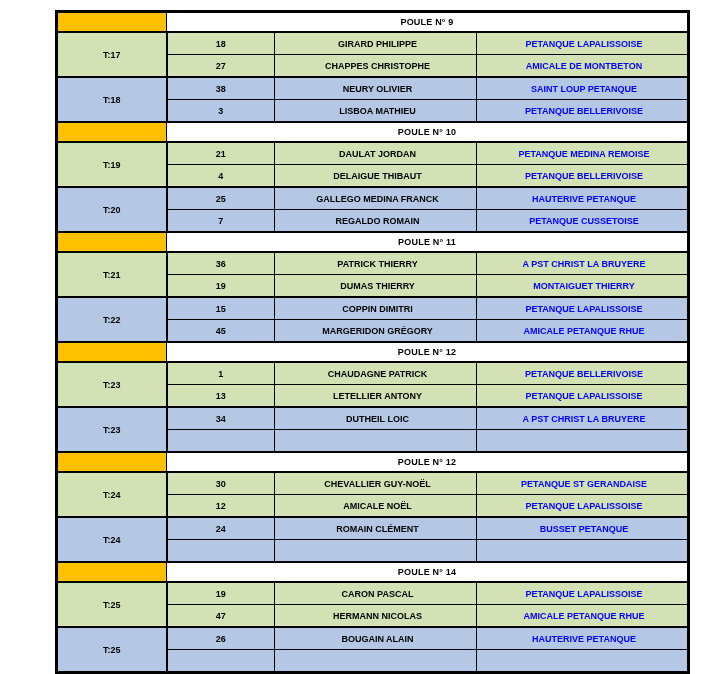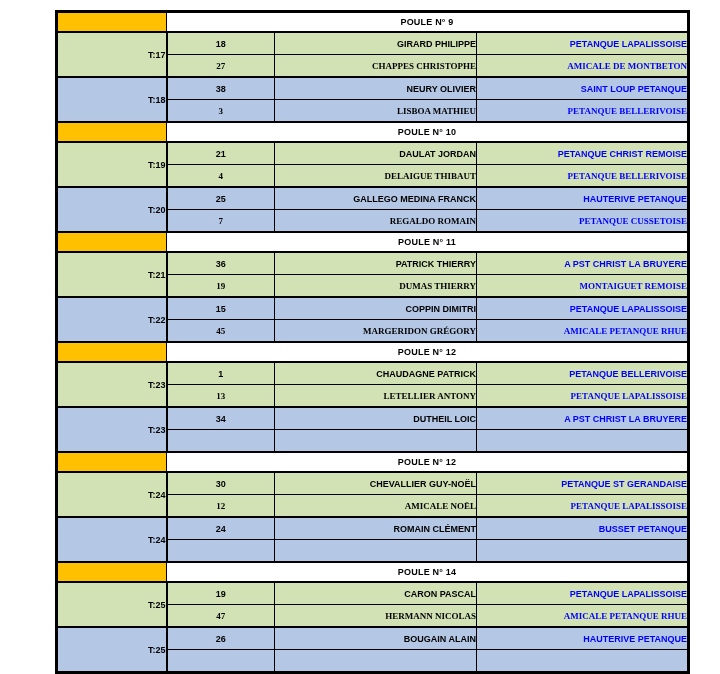--- a/index.html
+++ b/index.html
@@ -12,27 +12,27 @@
   col.c-num{width:108px;}
   col.c-name{width:202px;}
   col.c-club{width:212px;}
   td{border:1px solid var(--border);overflow:hidden;white-space:nowrap;
      font-size:9px;font-weight:bold;color:#000;padding:0;}
   tr.header-row td{height:18px;border-top:2px solid var(--border);
      border-bottom:2px solid var(--border);}
   td.corner{background:var(--orange);}
   td.poule{background:#ffffff;text-align:center;letter-spacing:.2px;}
   tr.data-row td{height:21px;}
-  td.time{text-align:right;border:2px solid var(--border);}
+  td.time{text-align:center;border:2px solid var(--border);}
   td.num{text-align:center;}
-  td.pname{padding-left:4px;text-align:right;}
-  td.club{padding-left:4px;text-align:right;color:var(--club_blue);}
+  td.pname{padding-left:4px;text-align:center;}
+  td.club{padding-left:4px;text-align:center;color:var(--club_blue);}
   .gG{background:var(--green);}
   .gB{background:var(--blue);}
-  tr.grp-last td{border-bottom:2px solid var(--border);font-family:Liberation Serif, serif;}
+  tr.grp-last td{border-bottom:2px solid var(--border);}
 </style>
 </head>
 <body>
 
 <div class="page">
 <table class="poules">
 <colgroup>
         <col class="c-time">
         <col class="c-num">
         <col class="c-name">
@@ -68,21 +68,21 @@
   </tr>
 
   <tr class="header-row">
     <td class="corner"></td>
     <td class="poule" colspan="3">POULE N° 10</td>
   </tr>
   <tr class="data-row">
     <td class="time gG" rowspan="2">T:19</td>
     <td class="num gG">21</td>
     <td class="pname gG">DAULAT JORDAN</td>
-    <td class="club gG">PETANQUE CHRIST REMOISE</td>
+    <td class="club gG">PETANQUE MEDINA REMOISE</td>
   </tr>
   <tr class="data-row grp-last">
     <td class="num gG">4</td>
     <td class="pname gG">DELAIGUE THIBAUT</td>
     <td class="club gG">PETANQUE BELLERIVOISE</td>
   </tr>
   <tr class="data-row">
     <td class="time gB" rowspan="2">T:20</td>
     <td class="num gB">25</td>
     <td class="pname gB">GALLEGO MEDINA FRANCK</td>
@@ -100,21 +100,21 @@
   </tr>
   <tr class="data-row">
     <td class="time gG" rowspan="2">T:21</td>
     <td class="num gG">36</td>
     <td class="pname gG">PATRICK THIERRY</td>
     <td class="club gG">A PST CHRIST LA BRUYERE</td>
   </tr>
   <tr class="data-row grp-last">
     <td class="num gG">19</td>
     <td class="pname gG">DUMAS THIERRY</td>
-    <td class="club gG">MONTAIGUET REMOISE</td>
+    <td class="club gG">MONTAIGUET THIERRY</td>
   </tr>
   <tr class="data-row">
     <td class="time gB" rowspan="2">T:22</td>
     <td class="num gB">15</td>
     <td class="pname gB">COPPIN DIMITRI</td>
     <td class="club gB">PETANQUE LAPALISSOISE</td>
   </tr>
   <tr class="data-row grp-last">
     <td class="num gB">45</td>
     <td class="pname gB">MARGERIDON GRÉGORY</td>

